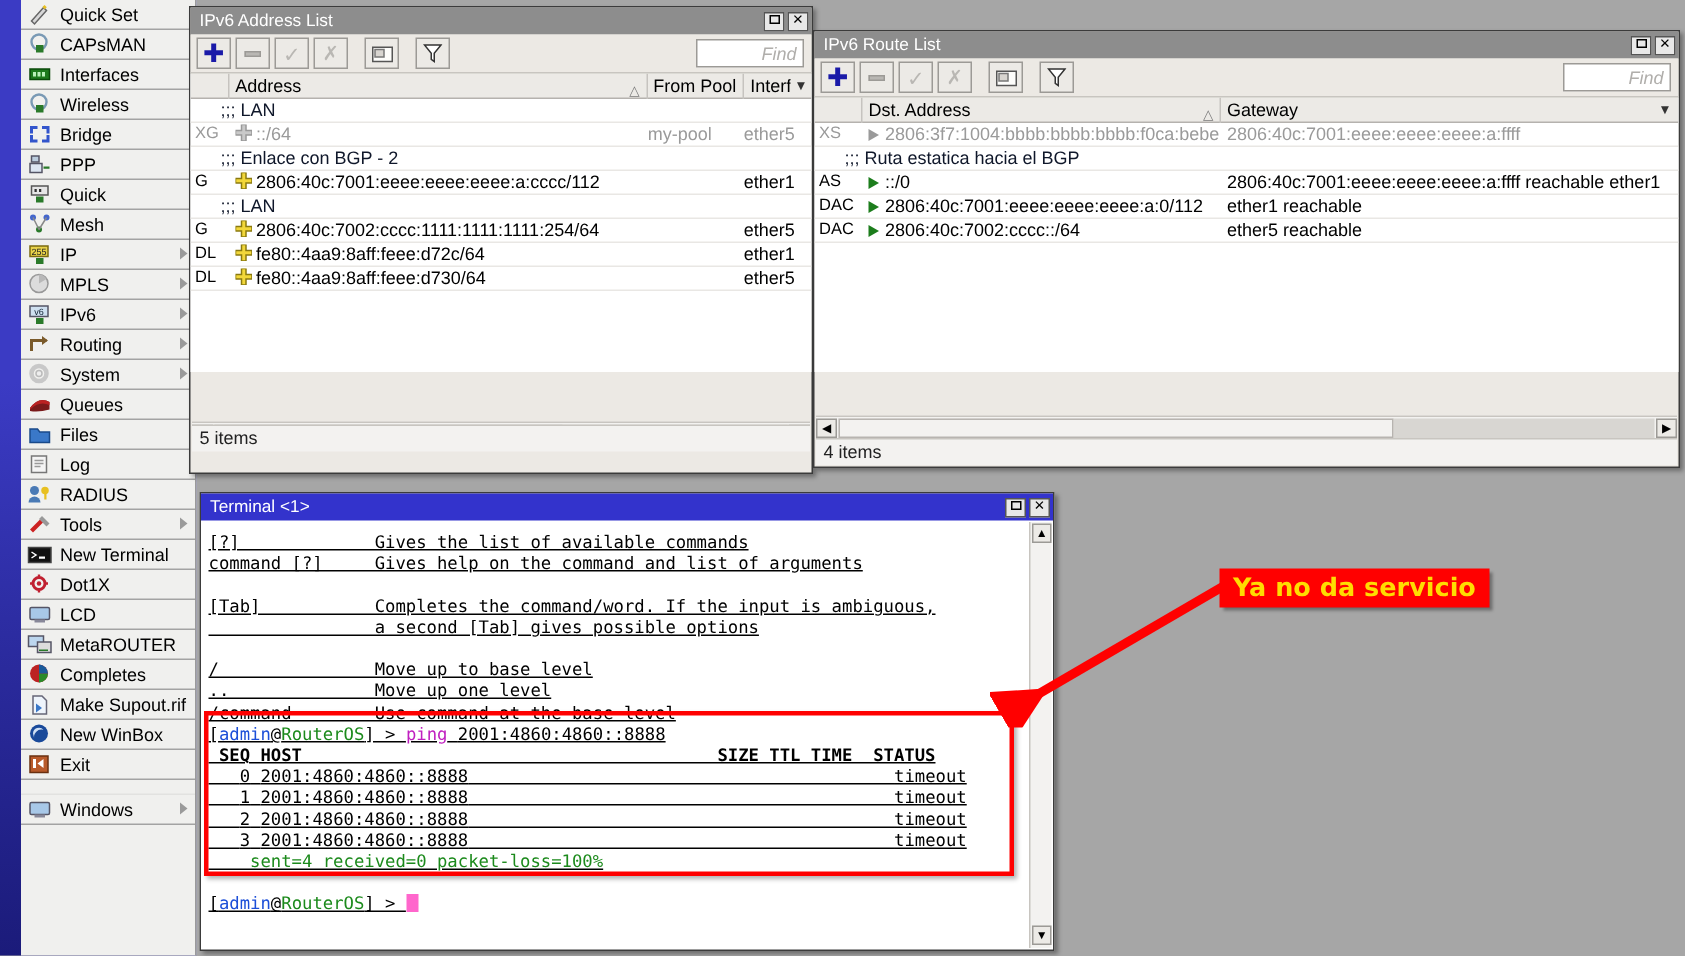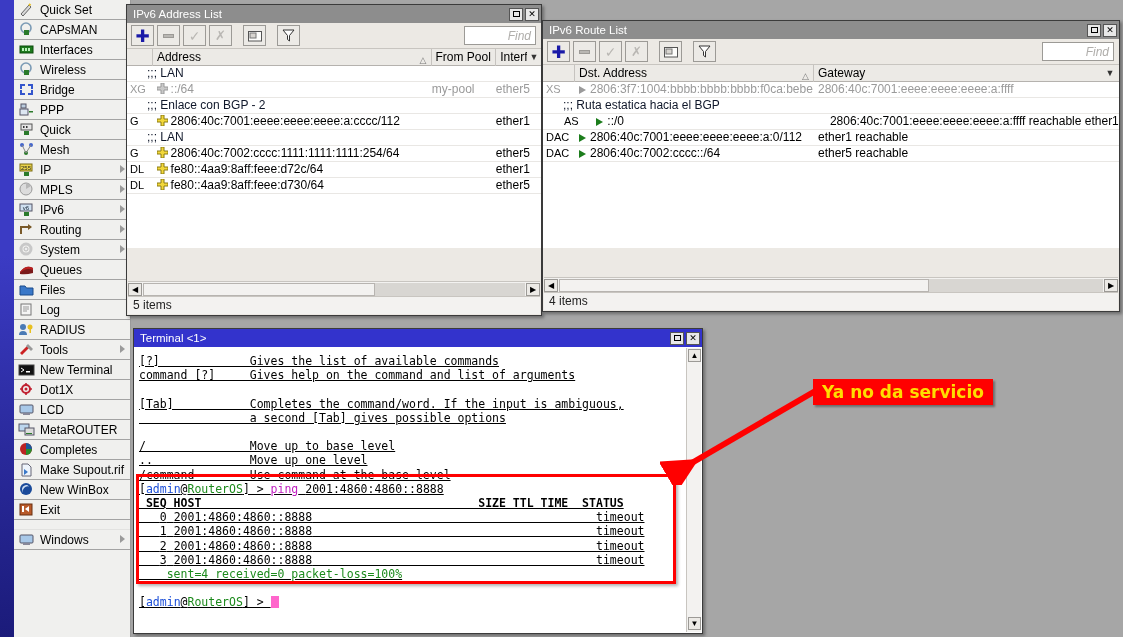--- a/index.html
+++ b/index.html
@@ -473,21 +473,21 @@
     </div>
   </div>
 
   <div class="hscroll" style="position:absolute; left:1px; right:1px; bottom:19px;">
     <div class="hs-arrow">◀</div>
     <div class="hs-track">
         <div class="hs-thumb" style="width:232px;"></div>
       </div>
     <div class="hs-arrow">▶</div>
   </div>
-  <div class="statusbar" style="position:absolute; left:1px; right:1px; bottom:1px;">5 items</div>
+  <div class="statusbar" style="position:absolute; left:1px; right:1px; bottom:14px;">5 items</div>
 </div>
 
 <div class="win" id="route-window" style="left:542px; top:20px; width:578px; height:292px;">
   <div class="win-title title-inactive">
     <span class="t-text">IPv6 Route List</span>
     <span class="win-btn"><span class="sq"></span></span>
     <span class="win-btn">✕</span>
   </div>
 
   <div class="toolbar">
@@ -534,21 +534,21 @@
       <div class="td flagcol dim" style="width:32px;">XS</div>
       <div class="td dim" style="width:239px;">
         <span class="tri gray"></span><span>2806:3f7:1004:bbbb:bbbb:bbbb:f0ca:bebe</span>
       </div>
       <div class="td dim" style="width:300px;">2806:40c:7001:eeee:eeee:eeee:a:ffff</div>
     </div>
     <div class="cmtrow">
       <div class="td cmt">;;; Ruta estatica hacia el BGP</div>
     </div>
     <div class="trow">
-      <div class="td flagcol" style="width:32px;margin-left:18px;">AS</div>
+      <div class="td flagcol" style="width:32px;">AS</div>
       <div class="td" style="width:239px;">
         <span class="tri"></span><span>::/0</span>
       </div>
       <div class="td" style="width:300px;">2806:40c:7001:eeee:eeee:eeee:a:ffff reachable ether1</div>
     </div>
     <div class="trow">
       <div class="td flagcol" style="width:32px;">DAC</div>
       <div class="td" style="width:239px;">
         <span class="tri"></span><span>2806:40c:7001:eeee:eeee:eeee:a:0/112</span>
       </div>

